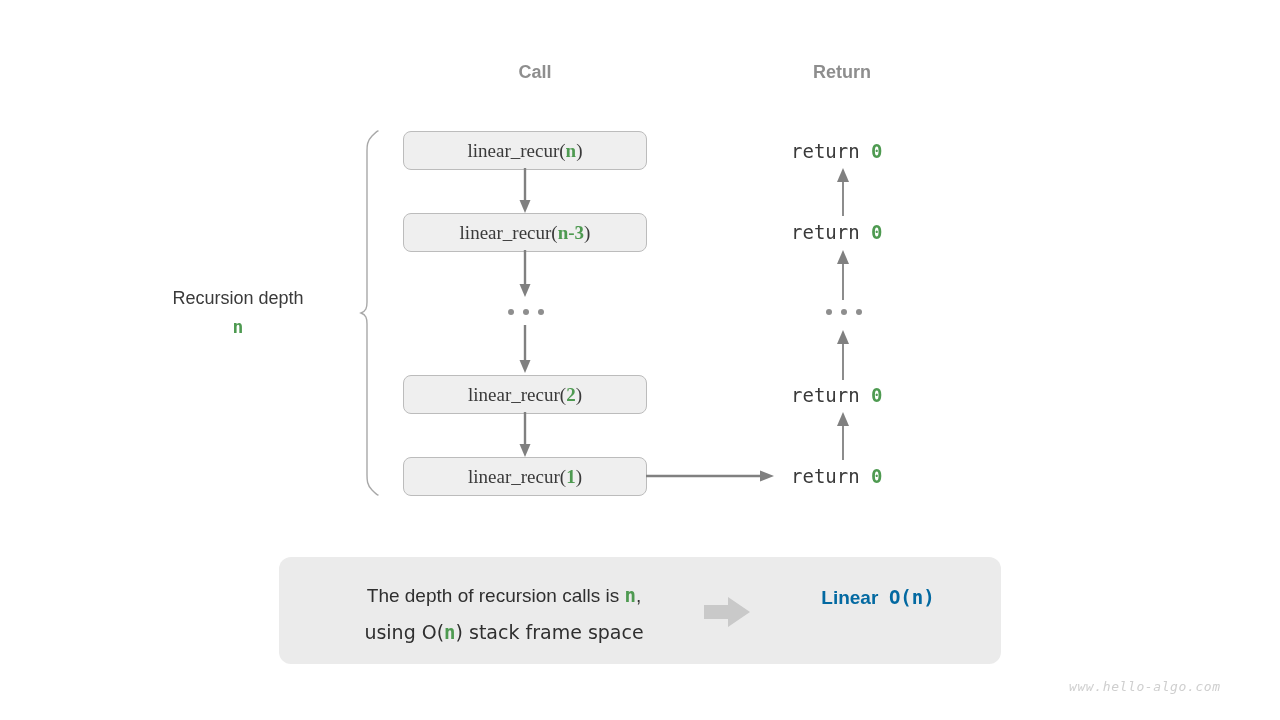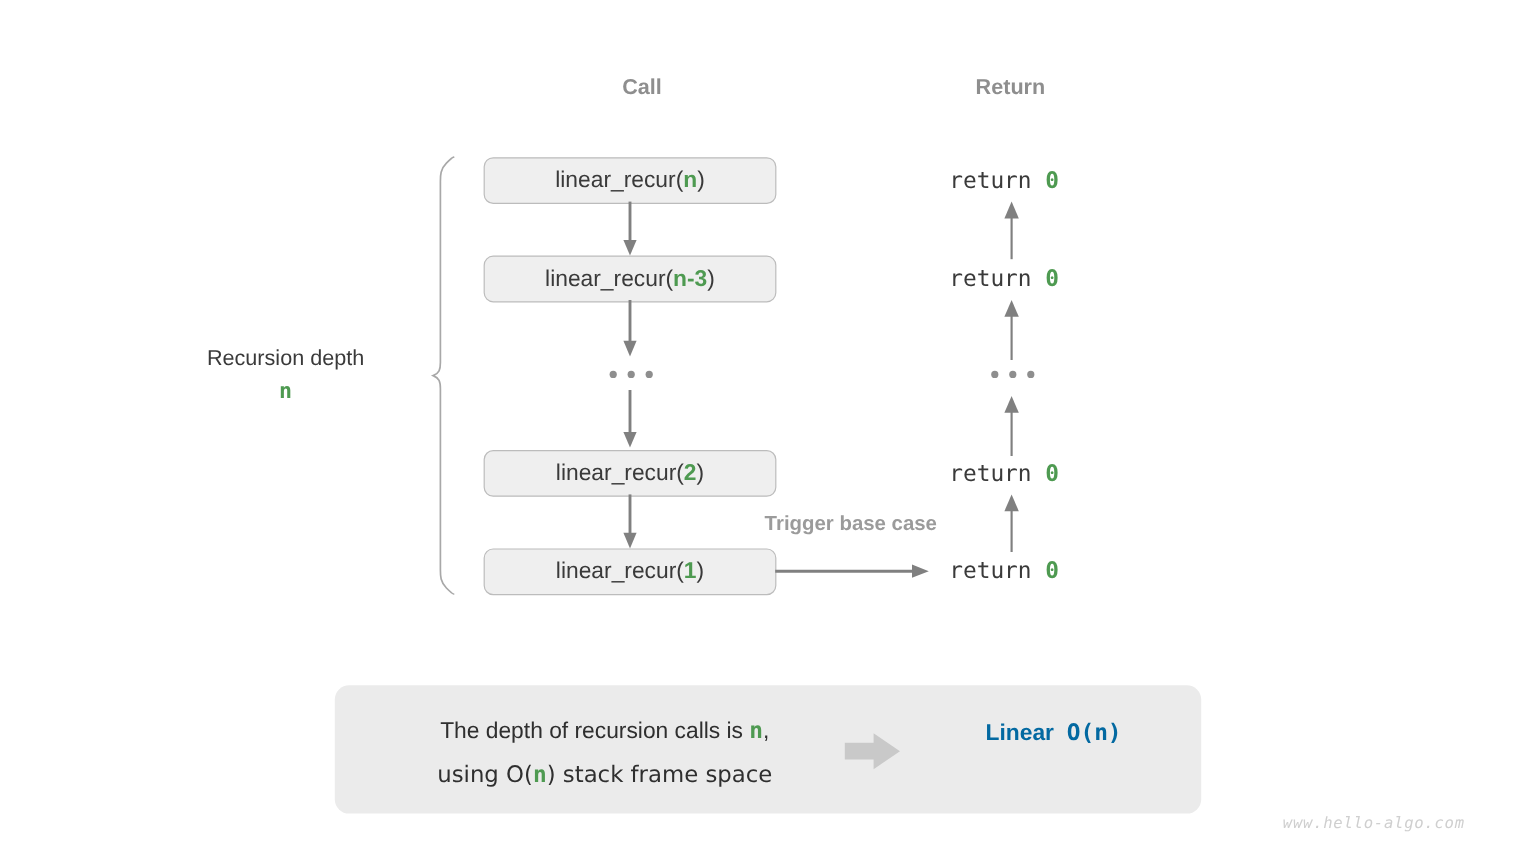--- a/index.html
+++ b/index.html
@@ -35,21 +35,21 @@
   .call-box {
     width: 244px;
     height: 39px;
     box-sizing: border-box;
     background: #efefef;
     border: 1px solid #bcbcbc;
     border-radius: 8px;
     display: flex;
     align-items: center;
     justify-content: center;
-    font-family: Liberation Sans, sans-serif;
+    font-family: Liberation Serif, serif;
     font-size: 19px;
     color: #3a3a3a;
     letter-spacing: 0px;
     white-space: nowrap;
   }
   .call-box .arg { color: #4e9a51; font-weight: bold; }
 
   
   .ret-label {
     font-family: "DejaVu Sans Mono", monospace;
@@ -222,21 +222,20 @@
   <svg class="abs v-arrow" style="left:510px; top:325px;" width="30" height="53">
     <line x1="15" y1="0" x2="15" y2="39" stroke="#808080" stroke-width="2.4"></line>
     <path d="M 15 48 L 9.5 35 L 20.5 35 Z" fill="#808080"></path>
   </svg>
 
   <svg class="abs v-arrow" style="left:510px; top:412px;" width="30" height="48">
     <line x1="15" y1="0" x2="15" y2="36" stroke="#808080" stroke-width="2.4"></line>
     <path d="M 15 45 L 9.5 32 L 20.5 32 Z" fill="#808080"></path>
   </svg>
 
-  <div class="abs trigger-note" style="left:609px; top:427px; width:200px;">Trigger base case</div>
 
   <svg class="abs h-arrow" style="left:646px; top:462px;" width="136" height="28">
     <line x1="0" y1="14" x2="118" y2="14" stroke="#808080" stroke-width="2.4"></line>
     <path d="M 128 14 L 114 8.5 L 114 19.5 Z" fill="#808080"></path>
   </svg>
 
   <div class="abs ret-label" style="left:791px; top:140px;">
     <span>return</span>
     <span class="val">0</span>
   </div>
@@ -275,21 +274,21 @@
   <svg class="abs v-arrow" style="left:828px; top:328px;" width="30" height="52">
     <line x1="15" y1="52" x2="15" y2="11" stroke="#808080" stroke-width="1.8"></line>
     <path d="M 15 2 L 9 16 L 21 16 Z" fill="#808080"></path>
   </svg>
 
   <svg class="abs v-arrow" style="left:828px; top:410px;" width="30" height="50">
     <line x1="15" y1="50" x2="15" y2="11" stroke="#808080" stroke-width="1.8"></line>
     <path d="M 15 2 L 9 16 L 21 16 Z" fill="#808080"></path>
   </svg>
 
-  <div class="abs summary" style="left:279px; top:557px; width:722px; height:107px;margin-top:14px;">
+  <div class="abs summary" style="left:279px; top:557px; width:722px; height:107px;">
 
     <div class="abs summary-left" style="left:15px; top:20px; width:420px;">
       <div><span>The depth of recursion calls is </span><span class="var">n</span><span>,</span></div>
       <div><span class="mono">using O(</span><span class="var">n</span><span class="mono">) stack frame space</span></div>
     </div>
 
     <svg class="abs" style="left:424px; top:38px;" width="52" height="34">
       <path d="M 1 10 L 25 10 L 25 2 L 47 17 L 25 32 L 25 24 L 1 24 Z" fill="#c9c9c9"></path>
     </svg>
 

